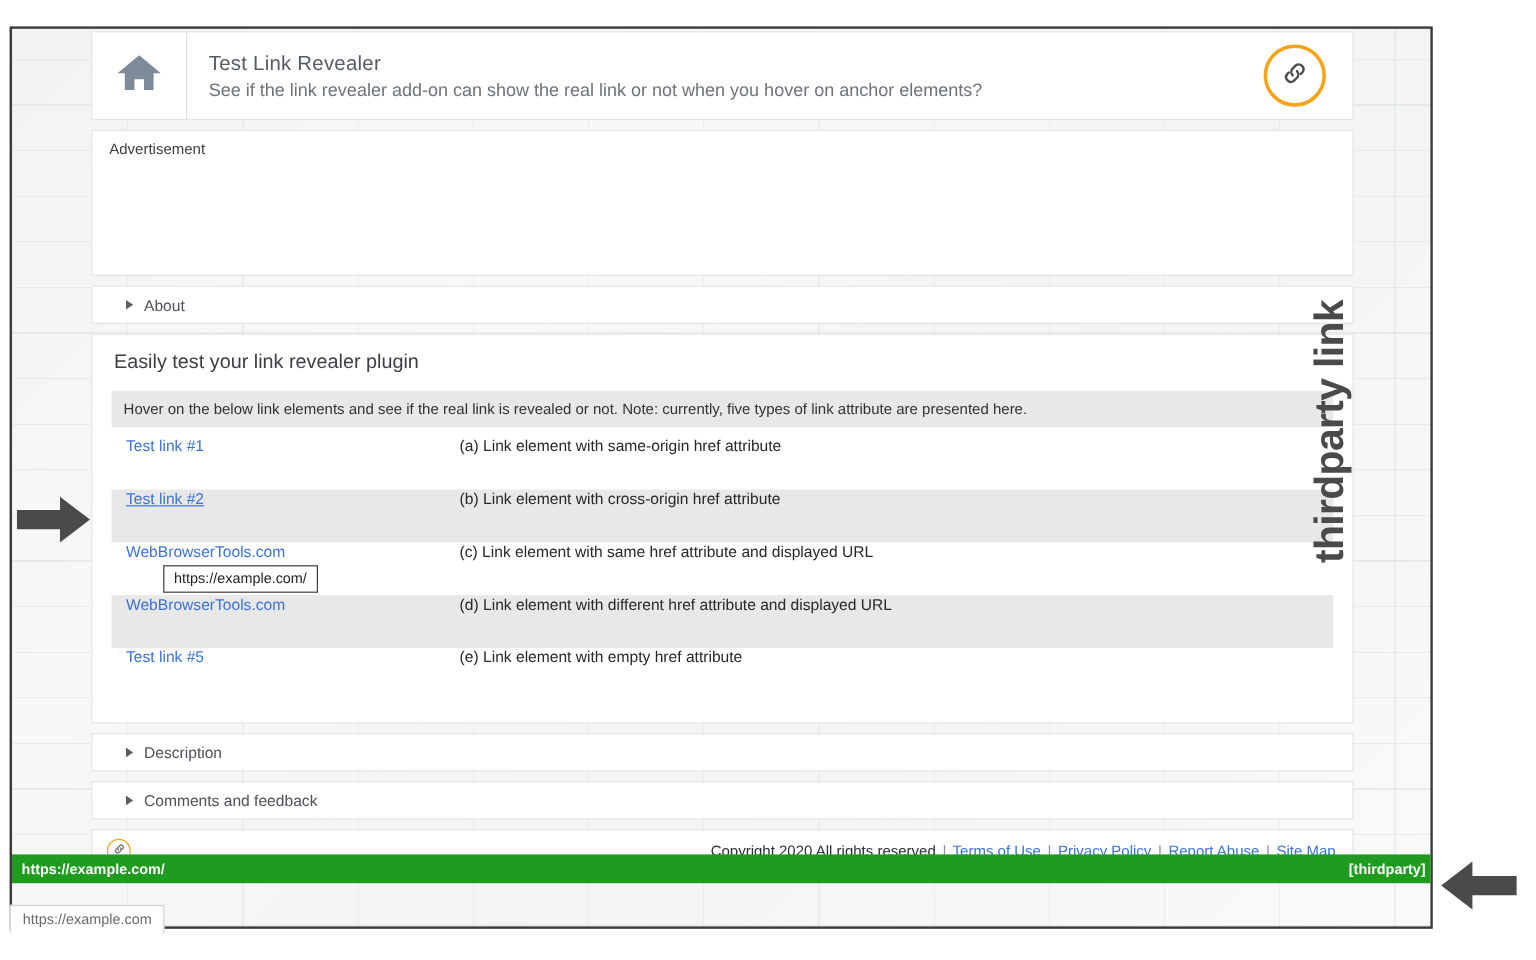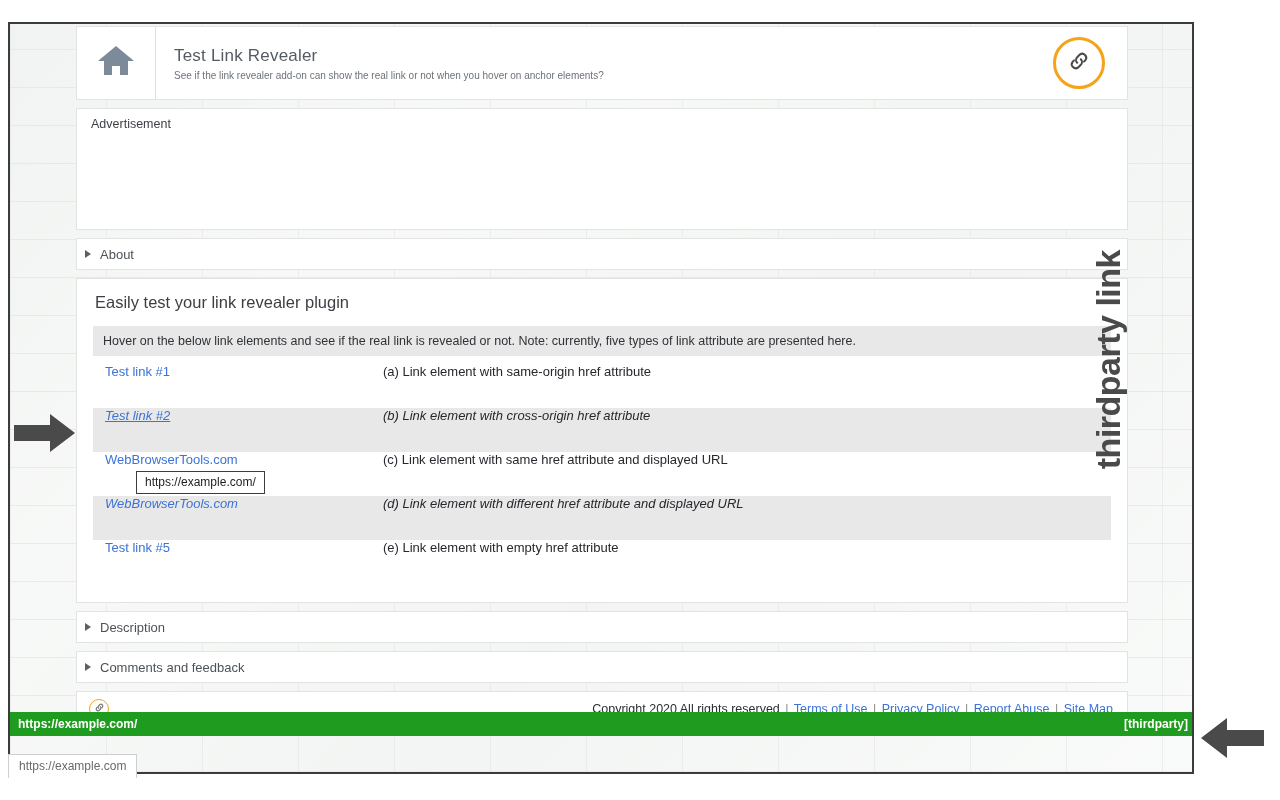--- a/index.html
+++ b/index.html
@@ -80,21 +80,21 @@
   }
 
   .site-title {
     font-size: 17px;
     color: #555b62;
     letter-spacing: 0.2px;
     margin-bottom: 4px;
   }
 
   .site-sub {
-    font-size: 10px;
+    font-size: 15px;
     color: #6d7379;
   }
 
   .link-badge {
     width: 46px;
     height: 46px;
     border-radius: 50%;
     border: 3px solid #f5a31a;
     background: #ffffff;
     display: flex;
@@ -113,21 +113,21 @@
     font-size: 12.5px;
     color: #3b3f44;
   }
 
   
   .accordion {
     margin-top: 8px;
     height: 32px;
     display: flex;
     align-items: center;
-    padding-left: 8px;
+    padding-left: 28px;
     font-size: 13px;
     color: #4c5258;
   }
   .tri {
     display: inline-block;
     width: 0; height: 0;
     border-left: 6px solid #5a6067;
     border-top: 4.5px solid transparent;
     border-bottom: 4.5px solid transparent;
     margin-right: 9px;
@@ -153,21 +153,21 @@
     margin-bottom: 8px;
   }
 
   .link-row {
     display: flex;
     align-items: flex-start;
     height: 44px;
     font-size: 13px;
     position: relative;
   }
-  .link-row.alt { background: #e8e8e8; font-style: italic; }
+  .link-row.alt { background: #e8e8e8; }
 
   .link-cell {
     width: 290px;
     padding-left: 12px;
     box-sizing: border-box;
   }
   .desc-cell {
     color: #25282c;
   }
   a.tlink {

